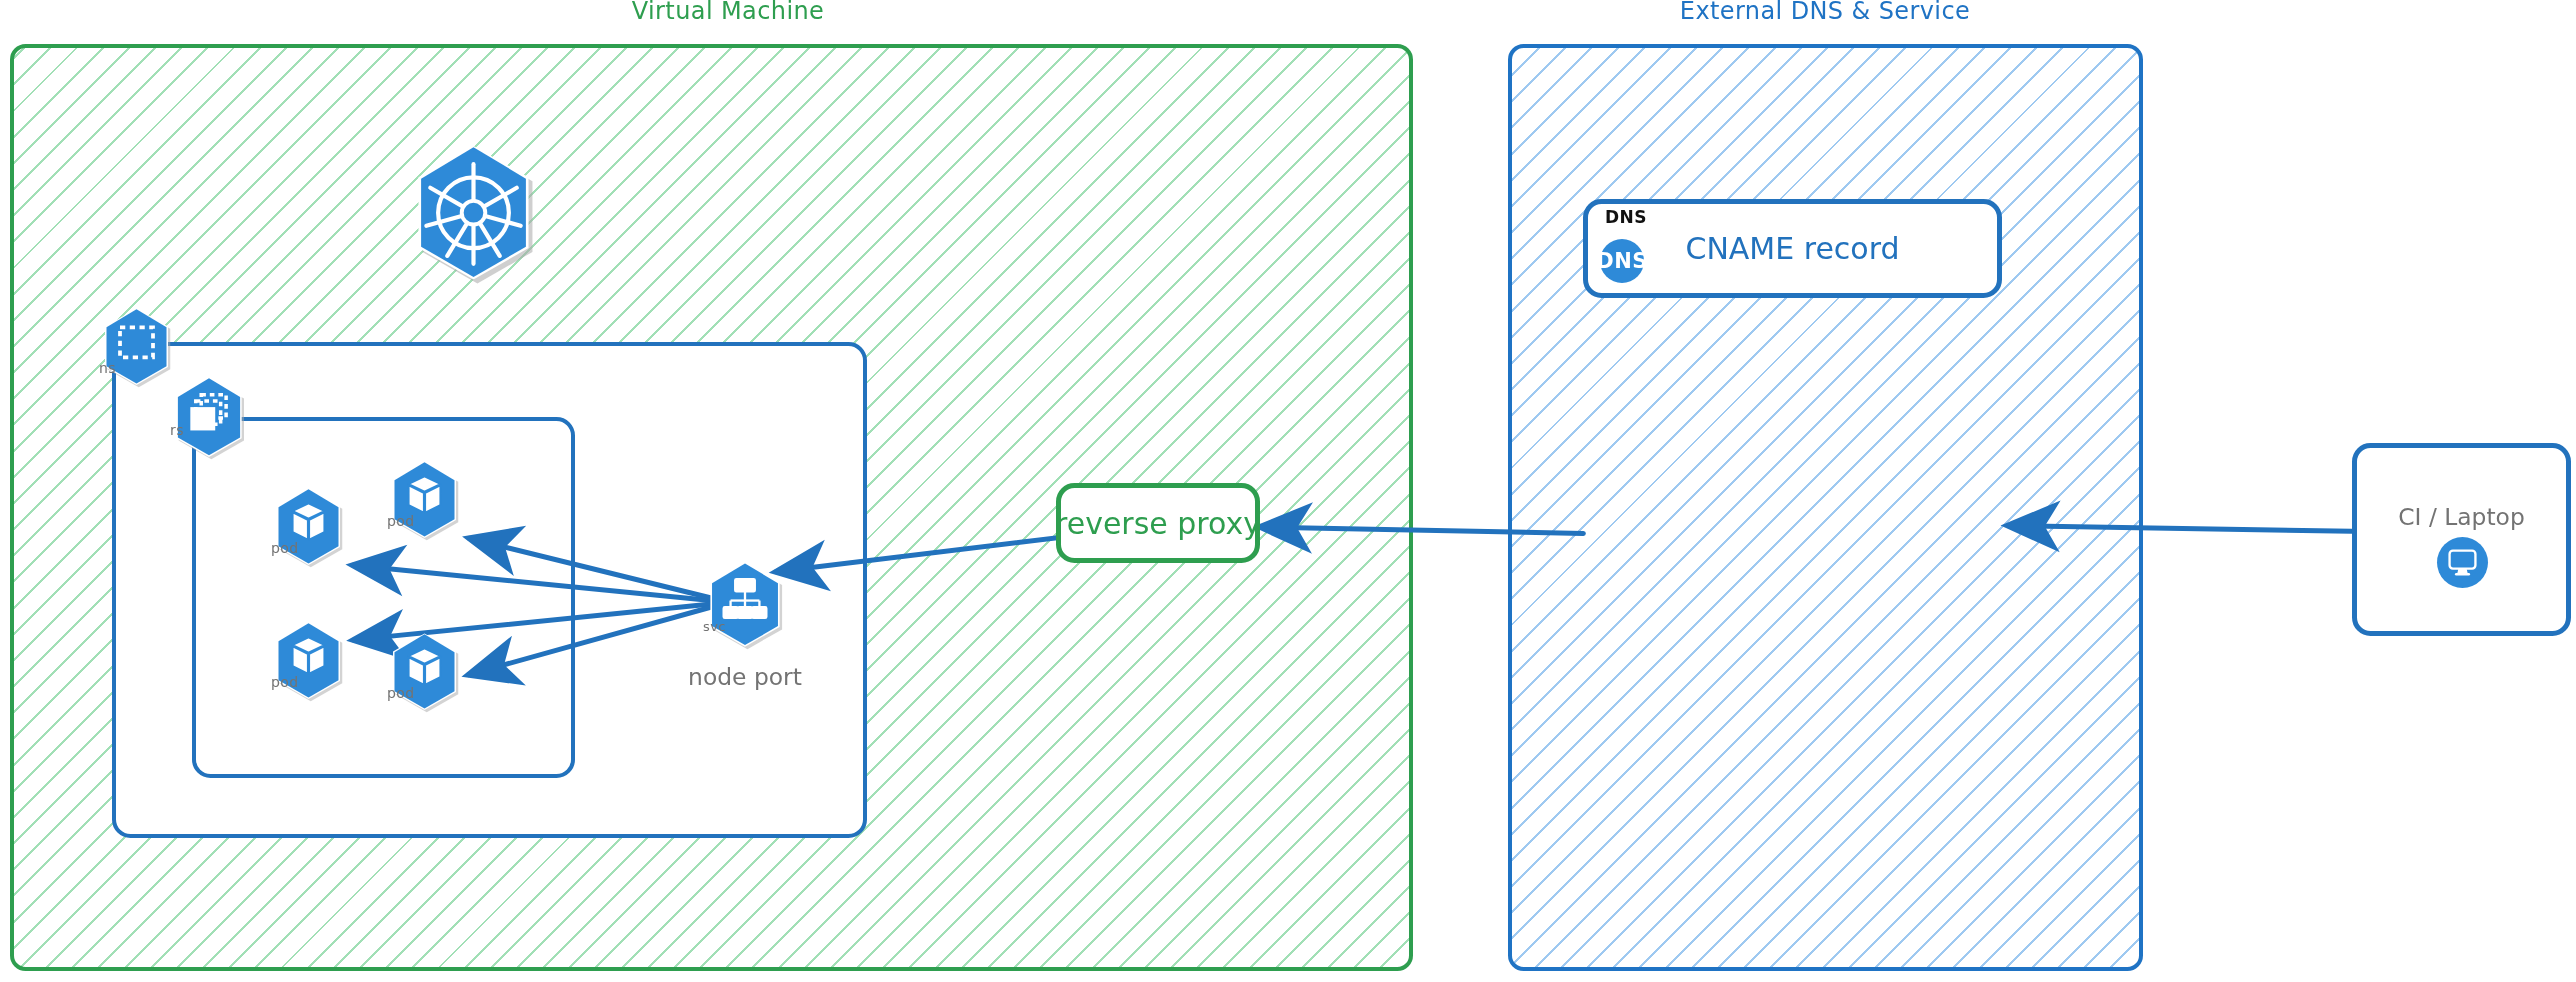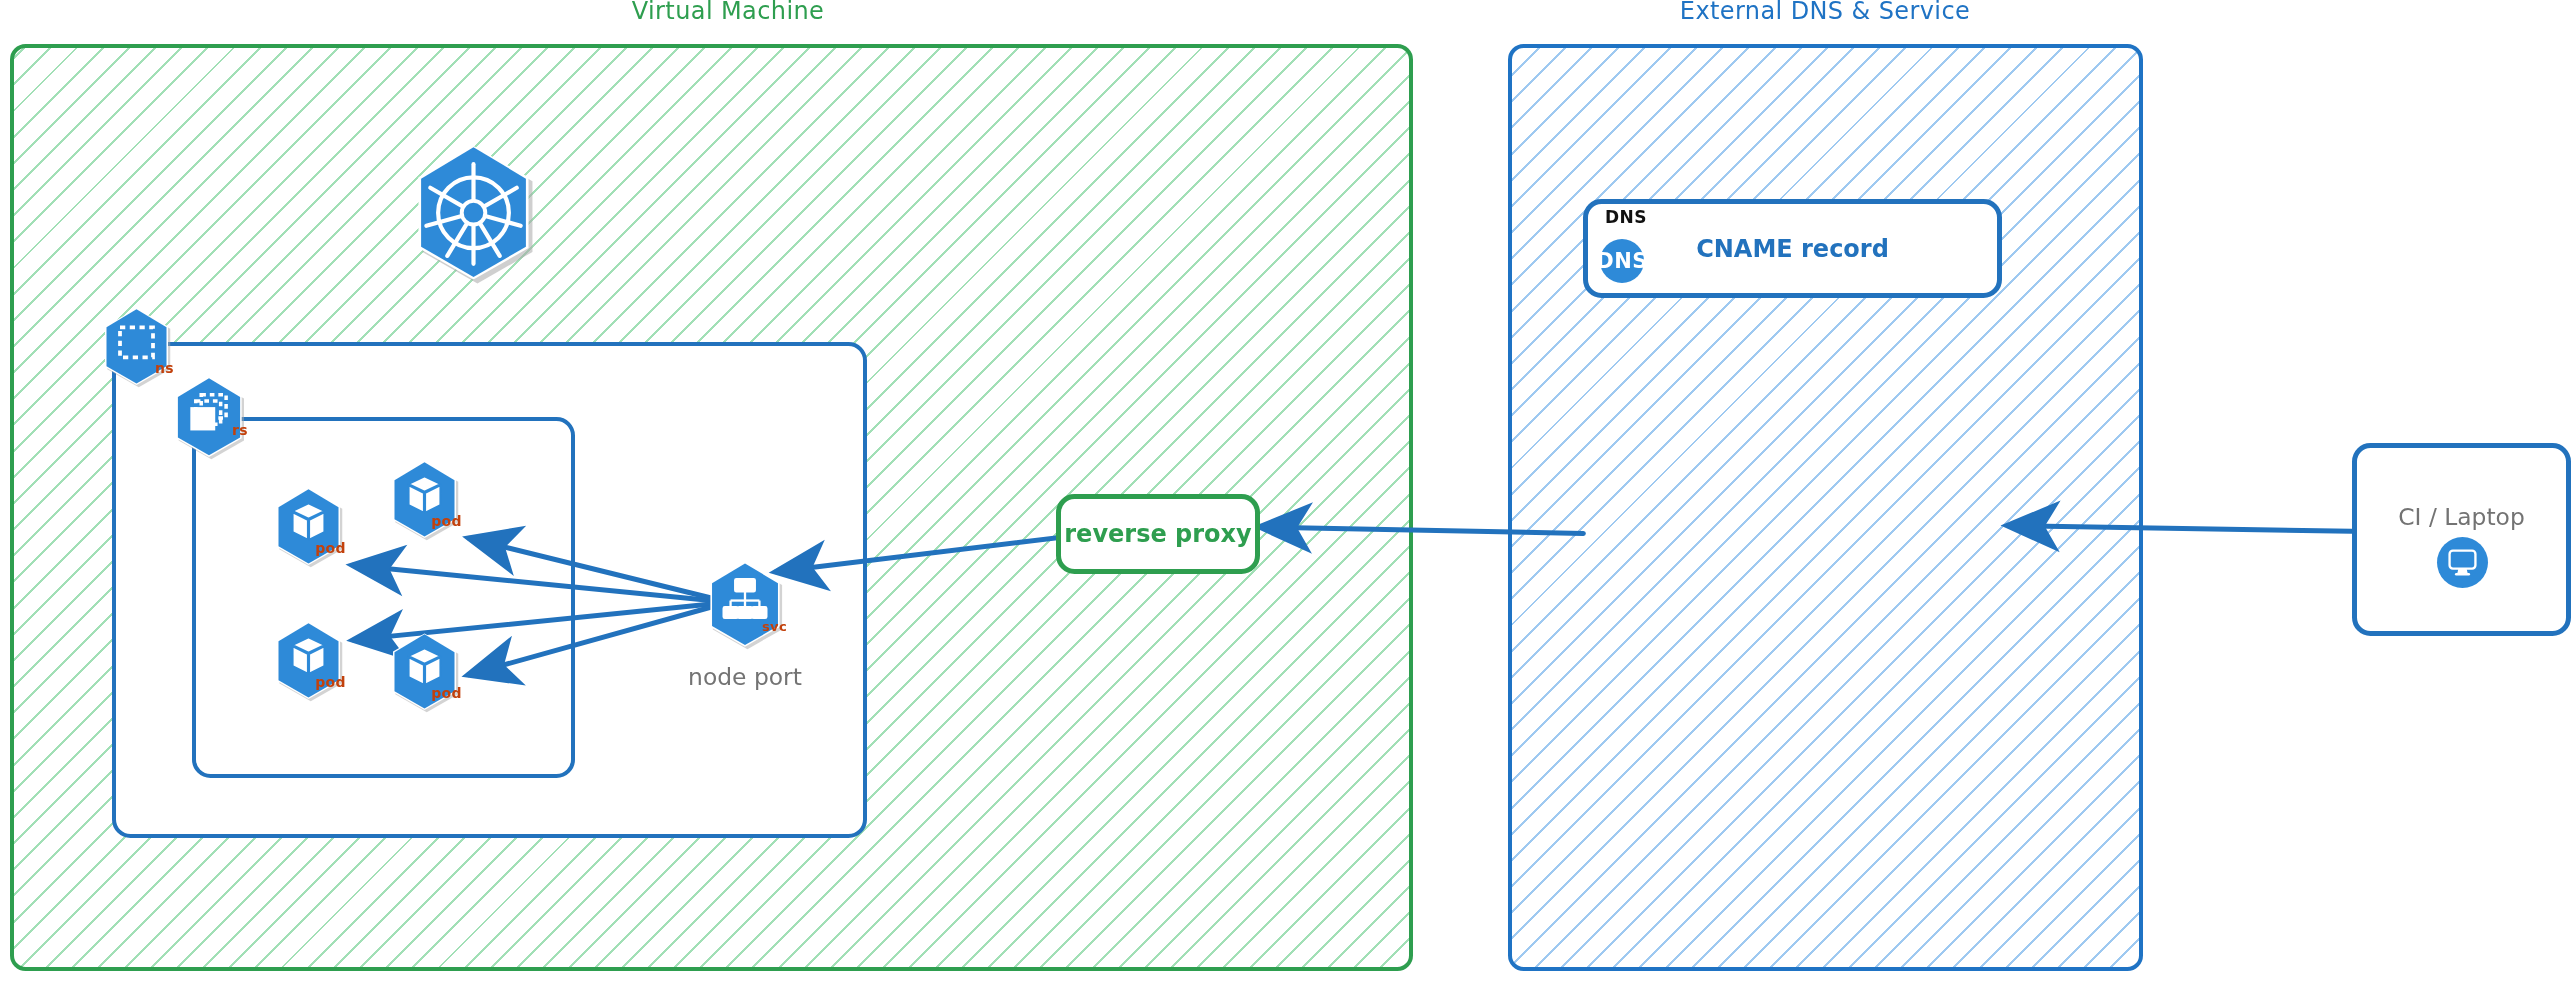--- a/index.html
+++ b/index.html
@@ -42,34 +42,34 @@
   }
   .lbl-blue{color:#737373;}
 
   
   .card{
     position:absolute;box-sizing:border-box;background:#ffffff;
     border:5px solid #2272bd;border-radius:18.5px;
     display:flex;align-items:center;justify-content:center;
   }
   .card.greenc{border-color:#2e9e4f;}
-  .card-text{font-size:24px;color:#2272bd;white-space:nowrap;font-weight:bold;}
+  .card-text{font-size:30px;color:#2272bd;white-space:nowrap;}
   .card.greenc .card-text{color:#2e9e4f;}
 
   .tiny-tag{
     position:absolute;font-size:17px;color:#111;white-space:nowrap;
     font-weight:600;letter-spacing:0.4px;
   }
 
   
   .k8s{position:absolute;}
   .k8s svg{display:block;overflow:visible;}
   .ic-label{
-    position:absolute;left:0;right:0;text-align:right;
-    color:#c2410c;font-size:14px;font-weight:700;letter-spacing:0.4px;
+    position:absolute;left:0;right:0;text-align:left;
+    color:#737373;font-size:14px;font-weight:400;letter-spacing:0.4px;
     pointer-events:none;
   }
 
   .dnsbadge{
     position:absolute;border-radius:50%;background:#2e8ad8;
     display:flex;align-items:center;justify-content:center;
     color:#fff;font-size:21px;font-weight:600;letter-spacing:0.4px;
   }
   .cibadge{
     position:absolute;border-radius:50%;background:#2e8ad8;
@@ -232,21 +232,21 @@
         <line x1="32.5" y1="48" x2="32.5" y2="56"></line>
         <line x1="50" y1="48" x2="50" y2="56"></line>
         <line x1="67.5" y1="48" x2="67.5" y2="56"></line>
       </g>
     </svg>
     <div class="ic-label" style="top:58px;font-size:13px;">svc</div>
   </div>
 
   <div class="node-label lbl-blue" style="left:660px;top:660px;width:170px;height:33px;">node port</div>
 
-  <div class="card greenc" style="left:1056px;top:494px;width:204px;height:80px;">
+  <div class="card greenc" style="left:1056px;top:483px;width:204px;height:80px;">
     <span class="card-text">reverse proxy</span>
   </div>
 
   <div class="card" style="left:1583px;top:199px;width:419px;height:99px;">
     <span class="card-text">CNAME record</span>
   </div>
   <div class="tiny-tag" style="left:1605px;top:207px;">DNS</div>
   <div class="dnsbadge" style="left:1600px;top:239px;width:44px;height:44px;">
     <span>DNS</span>
   </div>

